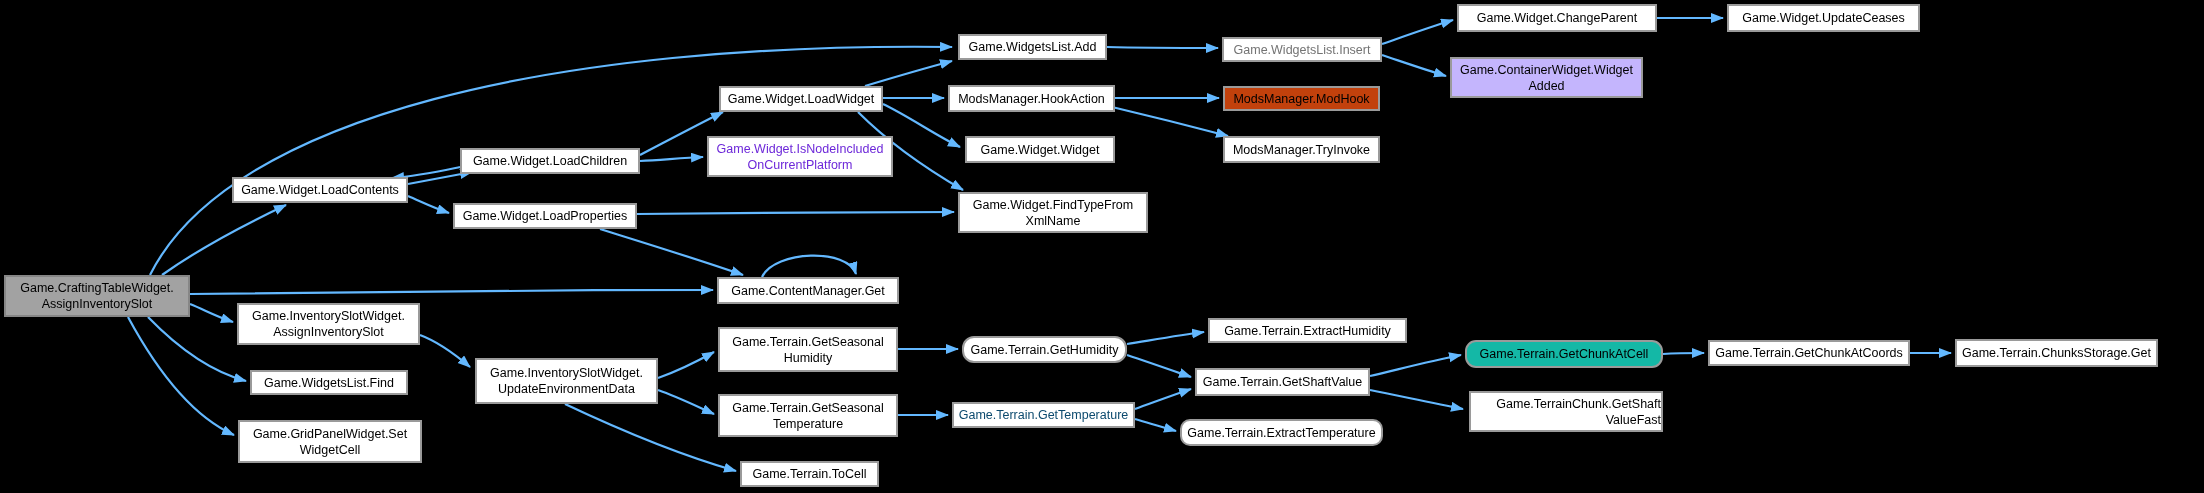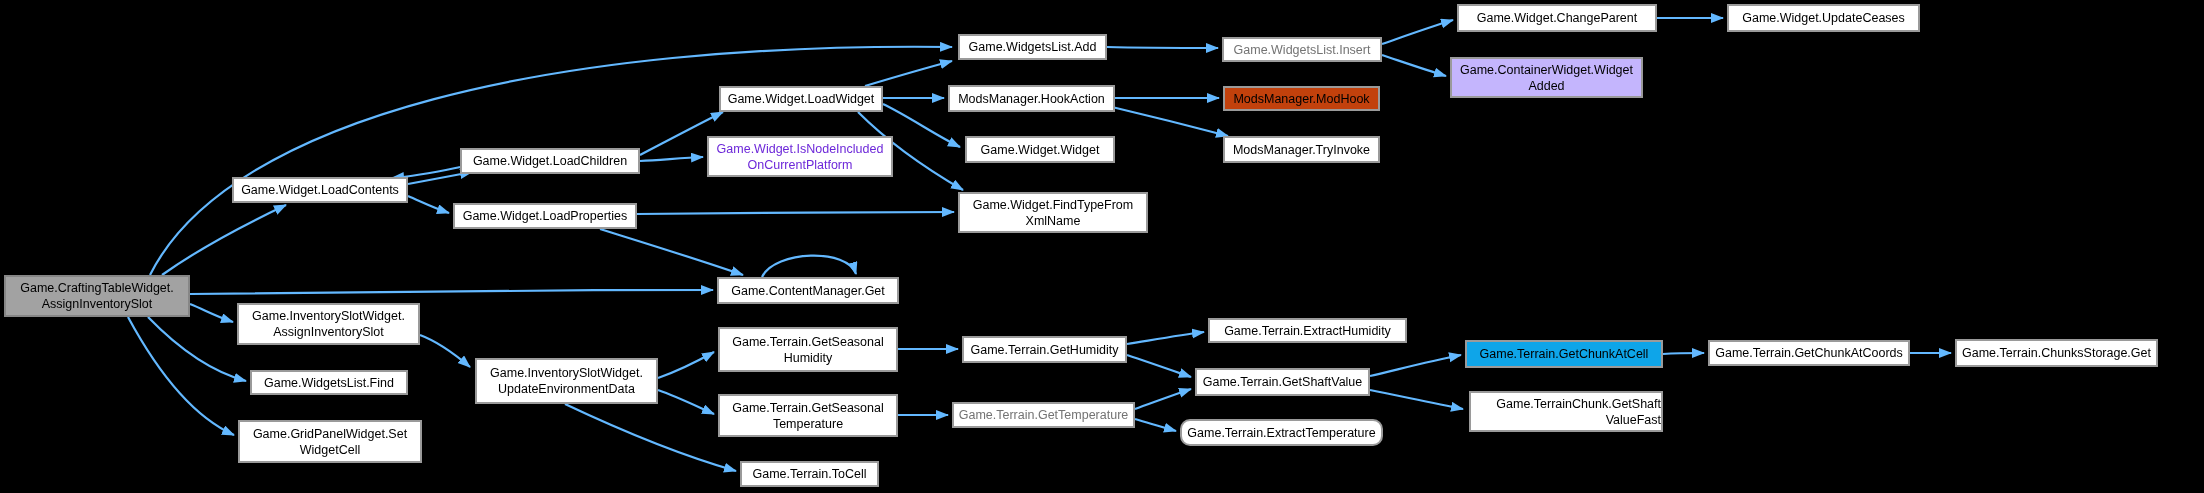--- a/index.html
+++ b/index.html
@@ -154,36 +154,36 @@
         <span>Game.Terrain.GetSeasonal</span>
         <span>Humidity</span>
       </div>
       <div class="node" style="left: 718px; top: 394px; width: 180px; height: 43px; background: rgb(255, 255, 255); border-color: rgb(154, 154, 154); color: rgb(0, 0, 0);">
         <span>Game.Terrain.GetSeasonal</span>
         <span>Temperature</span>
       </div>
       <div class="node" style="left: 740px; top: 461px; width: 139px; height: 26px; background: rgb(255, 255, 255); border-color: rgb(154, 154, 154); color: rgb(0, 0, 0);">
         <span>Game.Terrain.ToCell</span>
       </div>
-      <div class="node" style="left: 962px; top: 336px; width: 165px; height: 27px; background: rgb(255, 255, 255); border-color: rgb(154, 154, 154); color: rgb(0, 0, 0);">
+      <div class="node" style="left: 962px; top: 336px; width: 165px; height: 27px; background: rgb(255, 255, 255); border-color: rgb(154, 154, 154); color: rgb(0, 0, 0); border-radius: 12px;">
         <span>Game.Terrain.GetHumidity</span>
       </div>
-      <div class="node" style="left: 952px; top: 402px; width: 183px; height: 26px; background: rgb(255, 255, 255); border-color: rgb(154, 154, 154); color: #737373;">
+      <div class="node" style="left: 952px; top: 402px; width: 183px; height: 26px; background: rgb(255, 255, 255); border-color: rgb(154, 154, 154); color: #0c4a6e;">
         <span>Game.Terrain.GetTemperature</span>
       </div>
       <div class="node" style="left: 1208px; top: 318px; width: 199px; height: 25px; background: rgb(255, 255, 255); border-color: rgb(154, 154, 154); color: rgb(0, 0, 0);">
         <span>Game.Terrain.ExtractHumidity</span>
       </div>
       <div class="node" style="left: 1180px; top: 419px; width: 203px; height: 27px; background: rgb(255, 255, 255); border-color: rgb(154, 154, 154); color: rgb(0, 0, 0); border-radius: 10px;">
         <span>Game.Terrain.ExtractTemperature</span>
       </div>
       <div class="node" style="left: 1195px; top: 368px; width: 175px; height: 28px; background: rgb(255, 255, 255); border-color: rgb(154, 154, 154); color: rgb(0, 0, 0);">
         <span>Game.Terrain.GetShaftValue</span>
       </div>
-      <div class="node" style="left: 1465px; top: 340px; width: 198px; height: 28px; background: #0ea5e9; border-color: rgb(154, 154, 154); color: rgb(0, 0, 0);">
+      <div class="node" style="left: 1465px; top: 340px; width: 198px; height: 28px; background: #14b8a6; border-color: rgb(154, 154, 154); color: rgb(0, 0, 0); border-radius: 11px;">
         <span>Game.Terrain.GetChunkAtCell</span>
       </div>
       <div class="node" style="left: 1708px; top: 340px; width: 202px; height: 26px; background: rgb(255, 255, 255); border-color: rgb(154, 154, 154); color: rgb(0, 0, 0);">
         <span>Game.Terrain.GetChunkAtCoords</span>
       </div>
       <div class="node" style="left: 1955px; top: 339px; width: 203px; height: 28px; background: rgb(255, 255, 255); border-color: rgb(154, 154, 154); color: rgb(0, 0, 0);">
         <span>Game.Terrain.ChunksStorage.Get</span>
       </div>
       <div class="node" style="left: 1469px; top: 391px; width: 194px; height: 41px; background: rgb(255, 255, 255); border-color: rgb(154, 154, 154); color: rgb(0, 0, 0); align-items: flex-end;">
         <span>Game.TerrainChunk.GetShaft</span>

